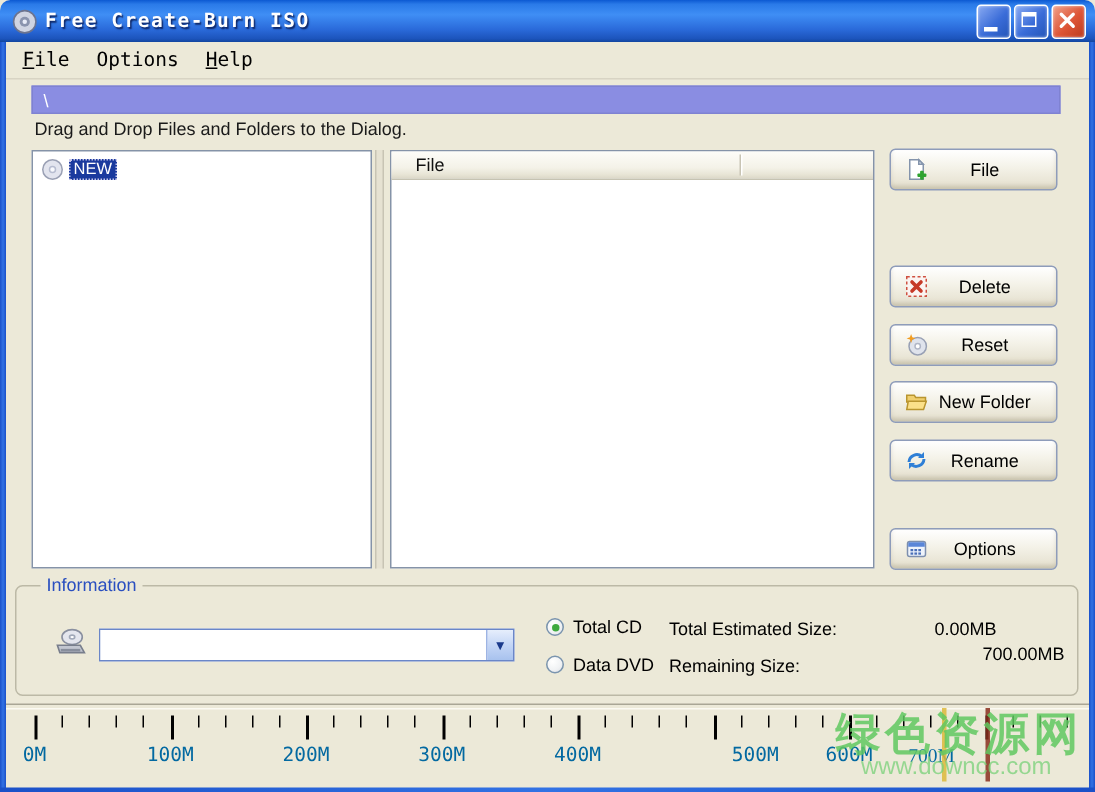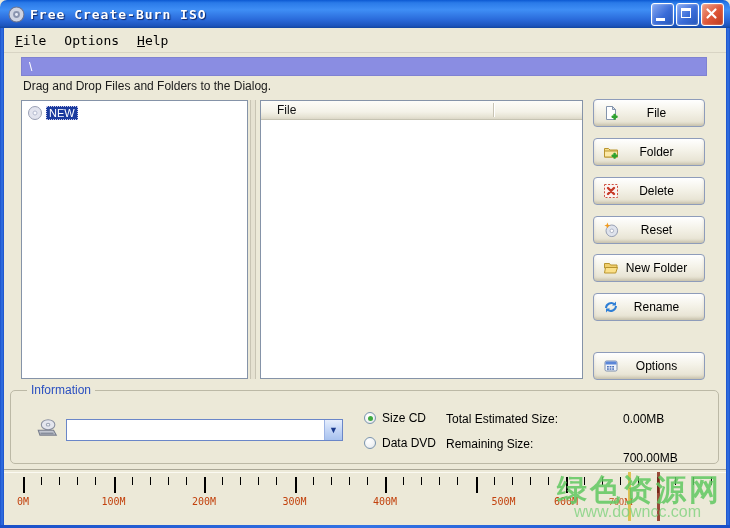--- a/index.html
+++ b/index.html
@@ -81,21 +81,21 @@
   .stat-label{position:absolute;left:435px;font-size:12px;}
   .stat-value{position:absolute;left:612px;font-size:12px;}
   
   .sep-line{position:absolute;left:0;right:0;top:469px;height:2px;
     border-top:1px solid #a9a695;border-bottom:1px solid #fbfaf2;}
   .ruler{position:absolute;left:0;top:470px;width:730px;height:58px;}
   .tick{position:absolute;top:7px;background:#000;}
   .tick.major{width:2px;height:16px;}
   .tick.minor{width:1px;height:8px;}
   .tick-label{position:absolute;top:26px;transform:translateX(-50%);
-    font-family:"DejaVu Sans Mono","Liberation Mono",monospace;font-size:10px;color:#c2410c;}
+    font-family:"DejaVu Sans Mono","Liberation Mono",monospace;font-size:13px;color:#0369a1;}
   .ruler-marker{position:absolute;top:2px;width:3px;height:49px;opacity:.85;}
   
   .watermark{position:absolute;right:8px;top:476px;text-align:right;z-index:20;pointer-events:none;}
   .wm-line1{font-size:30px;font-weight:bold;letter-spacing:3px;color:rgba(96,200,96,.85);line-height:27px;}
   .wm-line2{font-size:16px;color:rgba(120,208,120,.75);line-height:18px;margin-right:4px;text-align:center;}
 </style>
 </head>
 <body>
 
 <div class="window">
@@ -164,31 +164,20 @@
     <span class="b-icon">
       <svg width="16" height="16" viewBox="0 0 16 16">
           <path d="M3.5 1.5h6l3 3v10h-9z" fill="#fff" stroke="#8494ac"></path>
           <path d="M9.5 1.5v3h3z" fill="#dce4f0" stroke="#8494ac"></path>
           <rect x="8.6" y="10.6" width="6" height="2.4" rx="0.7" fill="#2fa32f"></rect>
           <rect x="10.4" y="8.8" width="2.4" height="6" rx="0.7" fill="#2fa32f"></rect>
         </svg>
     </span>
       <span class="b-label">File</span>
   </div>
-  <div class="xp-btn" style="top:138px;">
-    <span class="b-icon">
-      <svg width="16" height="16" viewBox="0 0 16 16">
-          <path d="M1.5 4.5h4l1.5 1.5h7.5v7H1.5z" fill="#f6dd8a" stroke="#b9952f"></path>
-          <path d="M1.5 7h13v6h-13z" fill="#fce9a8" stroke="#b9952f"></path>
-          <rect x="8.6" y="10.6" width="6" height="2.4" rx="0.7" fill="#2fa32f"></rect>
-          <rect x="10.4" y="8.8" width="2.4" height="6" rx="0.7" fill="#2fa32f"></rect>
-        </svg>
-    </span>
-      <span class="b-label">Folder</span>
-  </div>
   <div class="xp-btn" style="top:177px;">
     <span class="b-icon">
       <svg width="16" height="16" viewBox="0 0 16 16">
           <rect x="1.5" y="1.5" width="13" height="13" fill="#fbf4f2" stroke="#cf5040" stroke-dasharray="2 1.6"></rect>
           <path d="M5 5l6 6M11 5l-6 6" stroke="#c63a28" stroke-width="2.4" stroke-linecap="round"></path>
         </svg>
     </span>
       <span class="b-label">Delete</span>
   </div>
   <div class="xp-btn" style="top:254px;">
@@ -248,30 +237,30 @@
           <path d="M3 12h14l2.5 4.5H4.5z" fill="#c2c6d0" stroke="#787e8c"></path>
           <rect x="5" y="14.2" width="12" height="1.6" fill="#888e9c"></rect>
         </svg>
     </span>
     <div class="combo">
       <input readonly="" value="" style="">
       <span class="combo-btn">▼</span>
     </div>
     <div class="radio-row" style="top:20px;">
       <span class="radio-circle checked"></span>
-      <span class="radio-text">Size CD</span>
+      <span class="radio-text">Total CD</span>
     </div>
     <div class="radio-row" style="top:45px;">
       <span class="radio-circle"></span>
       <span class="radio-text">Data DVD</span>
     </div>
     <span class="stat-label" style="top:21px;">Total Estimated Size:</span>
     <span class="stat-value" style="top:21px;">0.00MB</span>
     <span class="stat-label" style="top:46px;">Remaining Size:</span>
-    <span class="stat-value" style="top:60px;">700.00MB</span>
+    <span class="stat-value" style="top:38px;margin-left:32px;">700.00MB</span>
   </div>
 
   <div class="sep-line"></div>
   <div class="ruler">
       <div class="tick major" style="left: 23px;"></div>
       <span class="tick-label" style="left: 23px;">0M</span>
       <div class="tick minor" style="left: 41.1px;"></div>
       <div class="tick minor" style="left: 59.2px;"></div>
       <div class="tick minor" style="left: 77.3px;"></div>
       <div class="tick minor" style="left: 95.4px;"></div>

